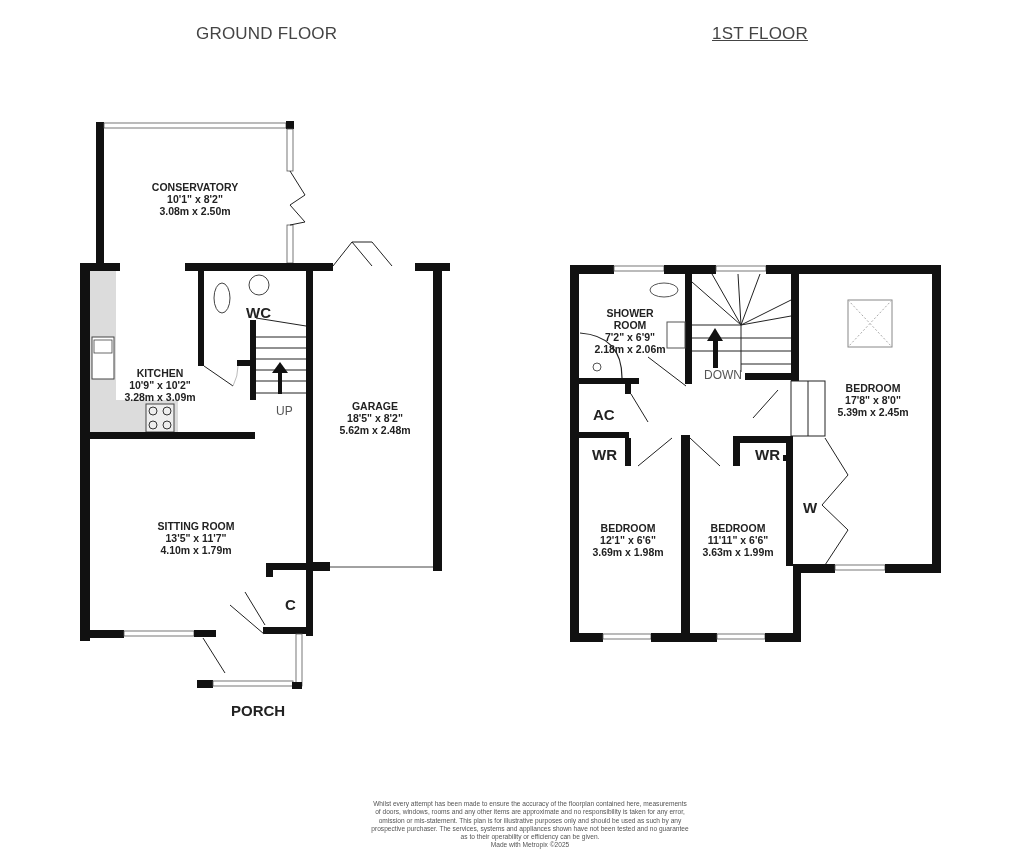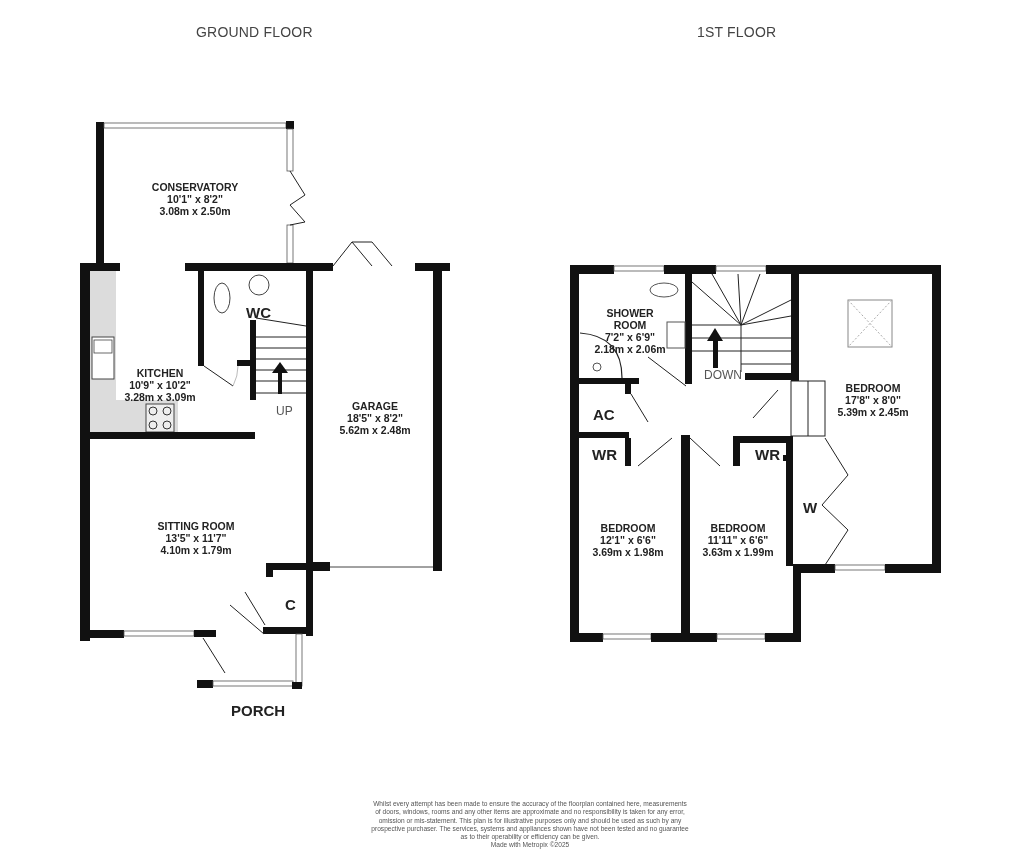--- a/index.html
+++ b/index.html
@@ -1,29 +1,29 @@
 <!DOCTYPE html>
 <html><head>
 <meta charset="utf-8">
 <style>
   html, body { margin:0; padding:0; background:#ffffff; }
   body { width:1020px; height:853px; position:relative; overflow:hidden; font-family:"Liberation Sans", sans-serif; color:#333; }
-  .floor-title { position:absolute; top:24px; font-size:14px; color:#444; letter-spacing:0.2px; }
+  .floor-title { position:absolute; top:24px; font-size:17px; color:#444; letter-spacing:0.2px; }
   .room-label { position:absolute; text-align:center; font-size:10.5px; line-height:12px; color:#222; font-weight:bold; transform:translateX(-50%); white-space:nowrap; }
   .room-label .dim { font-weight:bold; font-size:10.5px; }
   .small-label { position:absolute; font-size:15px; font-weight:bold; color:#222; }
   .tiny { position:absolute; font-size:12px; color:#555; }
   svg { position:absolute; left:0; top:0; }
   .disclaimer { position:absolute; left:340px; top:800px; width:380px; text-align:center; font-size:6.6px; line-height:8.3px; color:#555; }
 </style>
 </head>
 <body>
 
 <div class="floor-title" style="left:196px;">GROUND FLOOR</div>
-<div class="floor-title" style="left:697px;">1ST FLOOR</div>
+<div class="floor-title" style="left:712px;text-decoration:underline;">1ST FLOOR</div>
 
 <svg width="1020" height="853" viewBox="0 0 1020 853">
   <g>
 
     <rect x="90" y="270" width="26" height="162" fill="#dcdcdc"></rect>
     <rect x="90" y="400" width="88" height="32" fill="#dcdcdc"></rect>
 
     <rect x="96" y="122" width="8" height="148" fill="#111"></rect>
     <rect x="104" y="123" width="182" height="5" fill="#fff" stroke="#555" stroke-width="0.8"></rect>
     <rect x="286" y="121" width="8" height="8" fill="#111"></rect>

